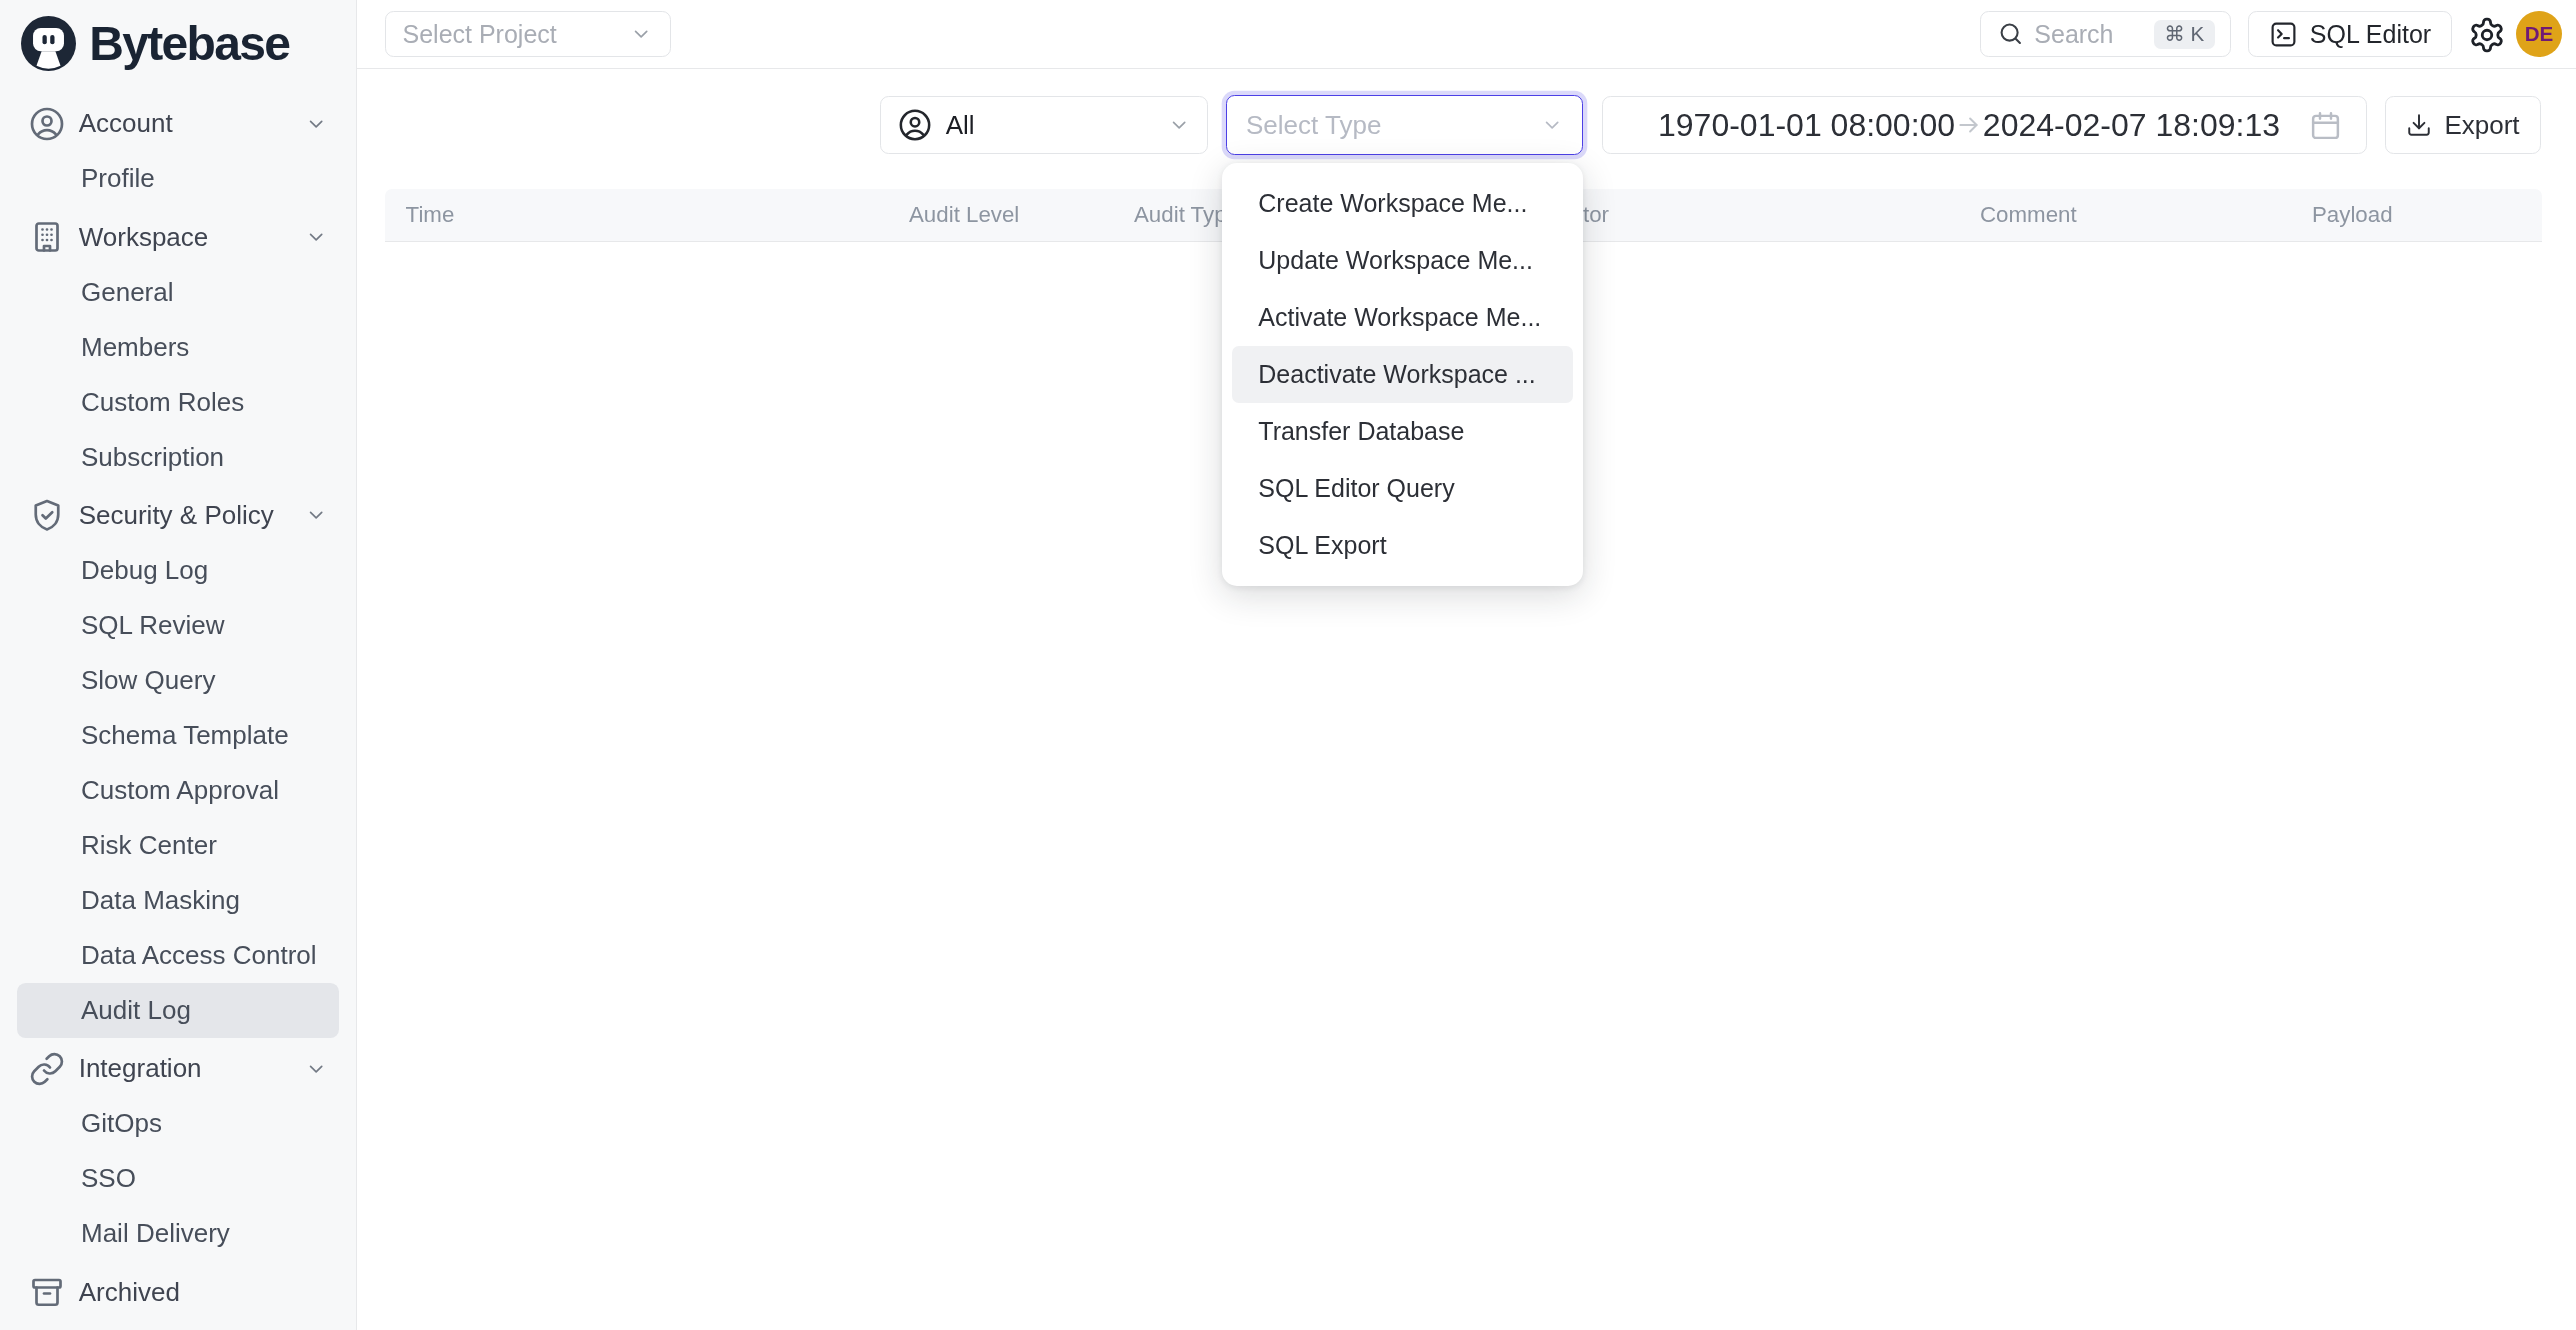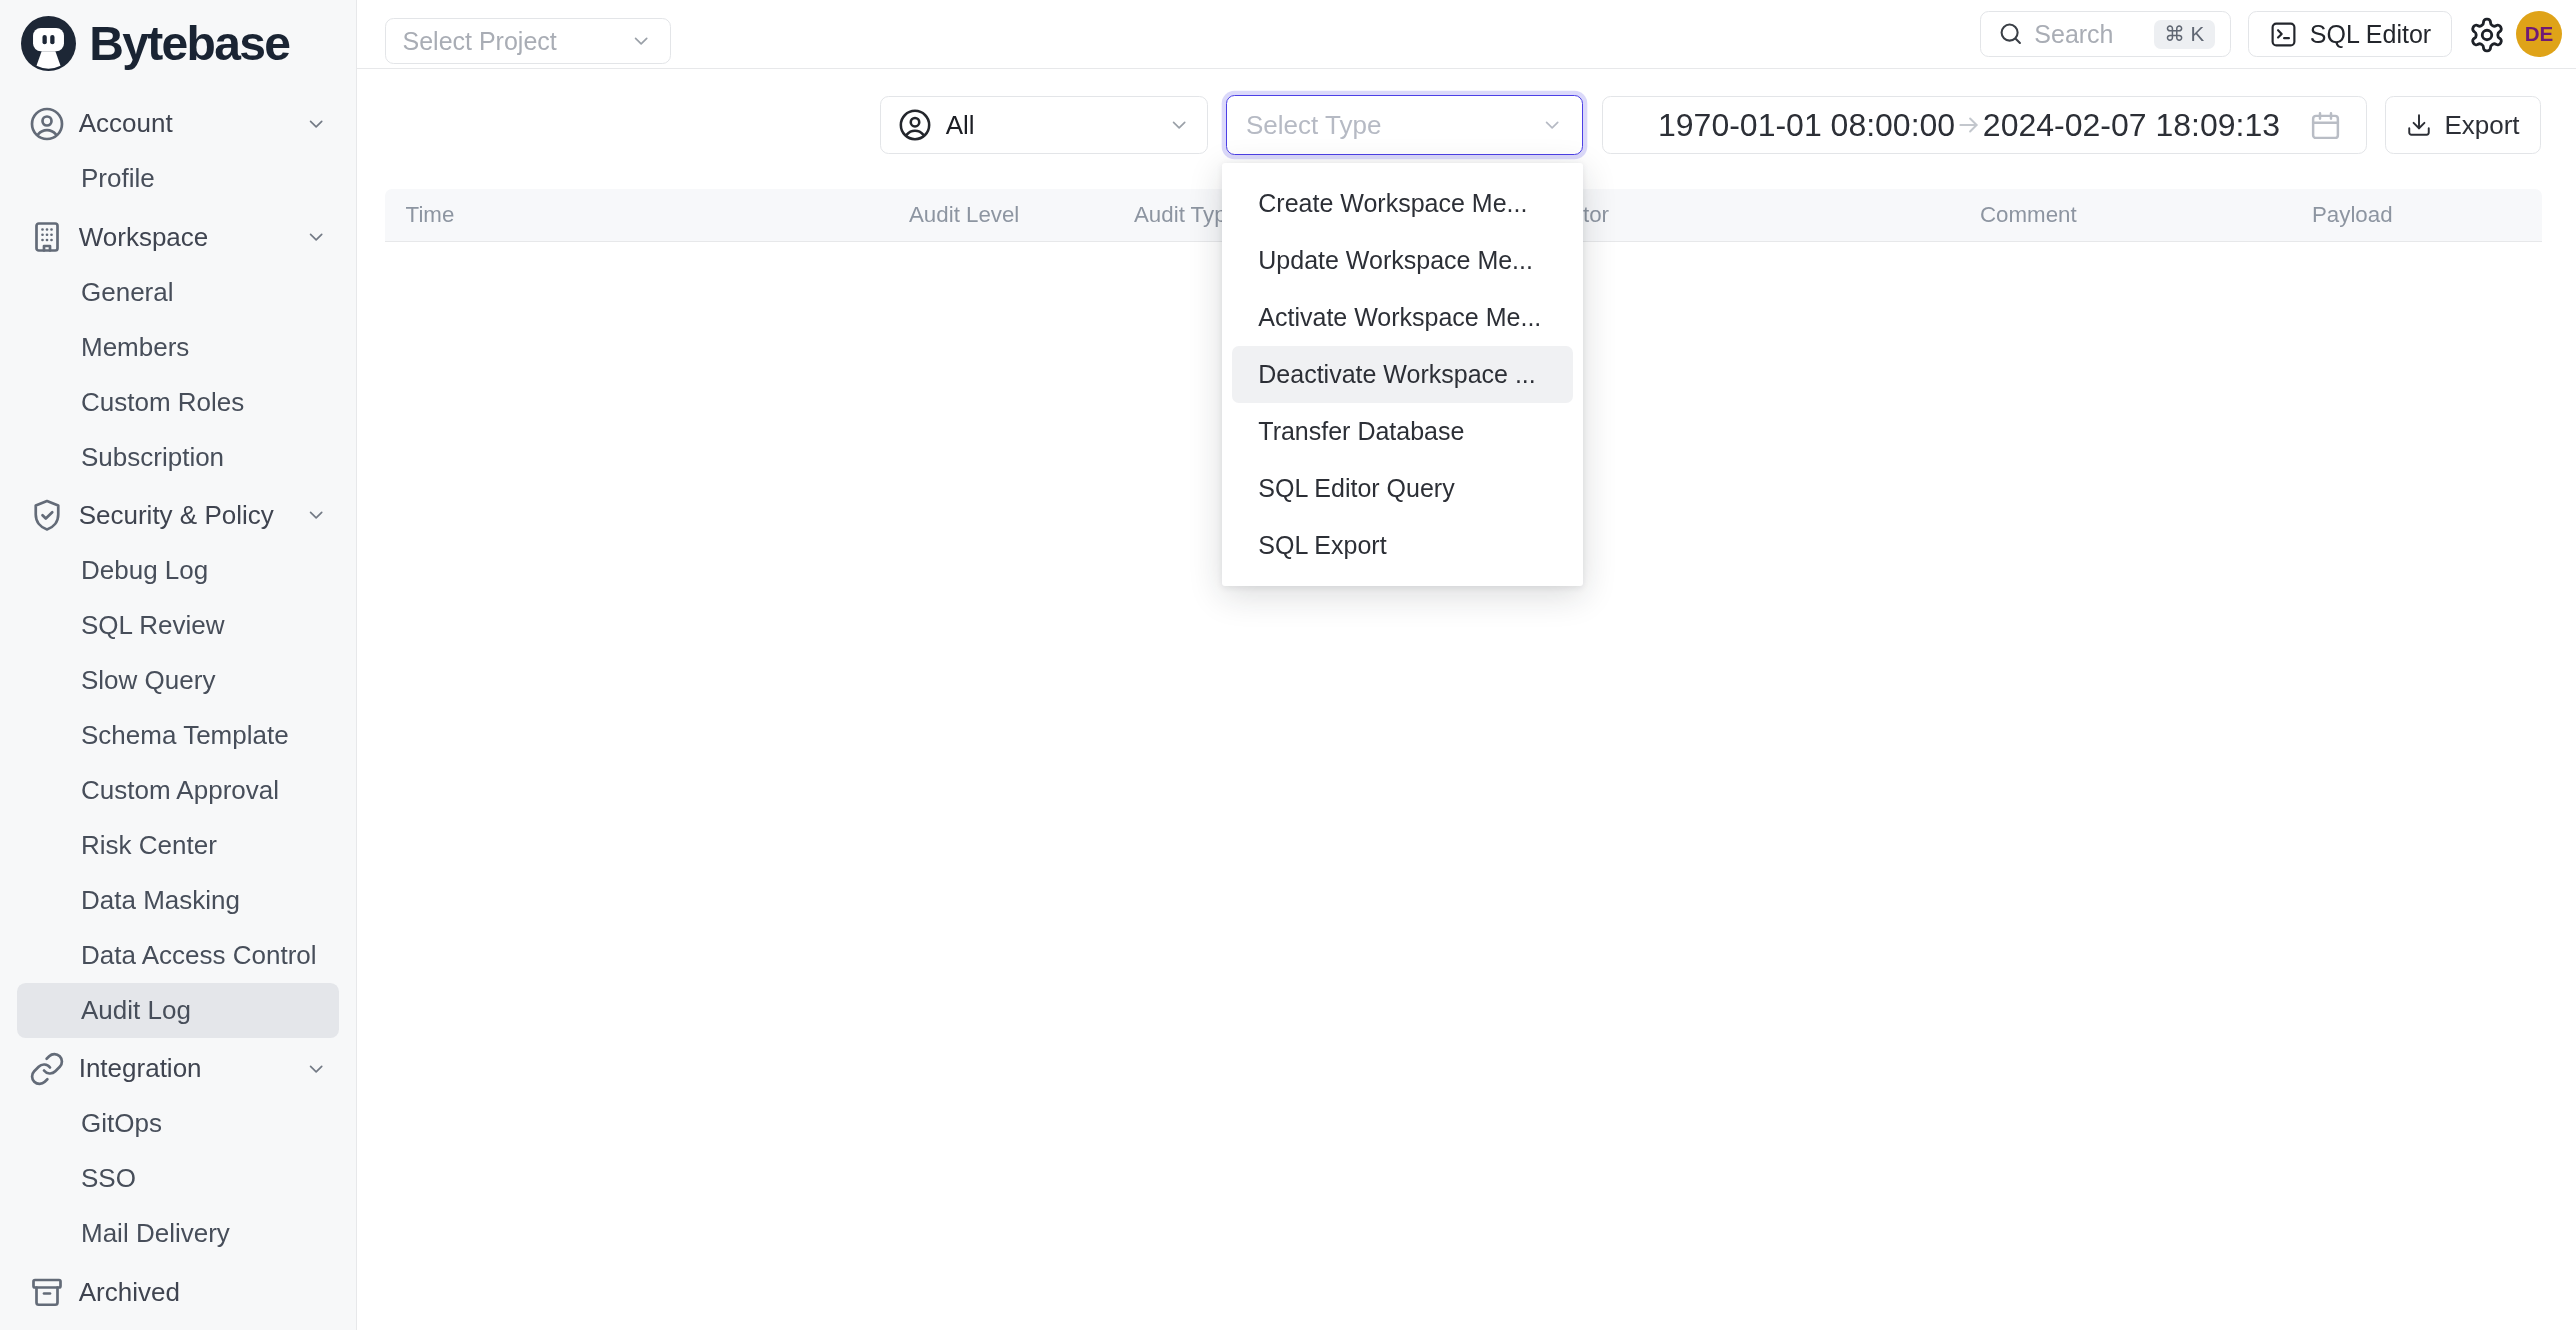--- a/index.html
+++ b/index.html
@@ -28,21 +28,21 @@
   .side-item{height:55px;display:flex;align-items:center;border-radius:8.6px;color:#474e5a;font-size:26px;padding:0 12px;cursor:pointer;}
   .side-item.group{gap:13.7px;margin-top:3.4px;color:#3f4450;font-weight:500;}
   .side-item.child{padding-left:64px;}
   .side-item.selected{background:#e4e6ea;}
   .side-item .sic{color:#636b78;}
   .side-item .chev{margin-left:auto;color:#737a85;}
 
   
   .topbar{position:absolute;left:357px;top:0;width:2219px;height:69px;background:#fff;border-bottom:0.9px solid #e7e8ea;}
   .btnish{border:0.9px solid var(--border);border-radius:8.6px;background:#fff;display:flex;align-items:center;}
-  #select-project{position:absolute;left:27.5px;top:11.2px;width:286px;height:46px;padding:0 17px;justify-content:space-between;color:#a9adb5;font-size:25px;cursor:pointer;margin-top:7px;}
+  #select-project{position:absolute;left:27.5px;top:11.2px;width:286px;height:46px;padding:0 17px;justify-content:space-between;color:#a9adb5;font-size:25px;cursor:pointer;}
   #select-project .chev{color:#9aa0a8;}
   #search-box{position:absolute;left:1623px;top:11.2px;width:251px;height:46px;padding:0 15.5px;gap:10.3px;color:#a9adb5;font-size:25px;cursor:pointer;}
   #search-box .sic{color:#3a3f46;}
   .kbd{margin-left:auto;background:#edeff2;border-radius:6.9px;padding:2.6px 10.3px;font-size:20.6px;color:#5f6672;}
   #sql-editor-btn{position:absolute;left:1891px;top:11.2px;width:204px;height:46px;justify-content:center;gap:12px;font-size:25px;font-weight:500;color:#23262c;cursor:pointer;}
   #gear{position:absolute;left:2111px;top:15.5px;color:#1d2128;cursor:pointer;}
   #avatar{position:absolute;left:2159px;top:11.2px;width:46px;height:46px;border-radius:50%;background:var(--avatar);color:#701a75;
     display:flex;align-items:center;justify-content:center;font-size:20.6px;font-weight:700;cursor:pointer;}
 
   
@@ -64,21 +64,21 @@
     color:#8d95a1;font-size:22.3px;font-weight:500;}
   .c{flex:none;}
   .col-time{width:507px;padding-left:20.6px;}
   .col-level{width:223px;padding-left:17px;}
   .col-type{width:423px;padding-left:19px;}
   .col-actor{width:430px;padding-left:19px;}
   .col-comment{width:320px;padding-left:12px;}
   .col-payload{width:254px;padding-left:24px;}
 
   
-  .menu{position:absolute;left:1222px;top:163px;width:361px;background:#fff;border-radius:3px;padding:12px 0;z-index:30;
+  .menu{position:absolute;left:1222px;top:163px;width:361px;background:#fff;border-radius:15px;padding:12px 0;z-index:30;
     box-shadow:0 8.6px 34px rgba(23,28,40,.16),0 1.7px 6.9px rgba(23,28,40,.08);}
   .menu-item{height:57px;display:flex;align-items:center;margin:0 10.3px;padding:0 26px;border-radius:6.9px;font-size:25px;color:#2c2f36;white-space:nowrap;cursor:pointer;}
   .menu-item.hl{background:#f0f1f3;}
 </style>
 </head>
 <body>
 
 <div class="sidebar">
   <div class="logo-row">
     <span class="ic" style="width:55px;height:55px;">

